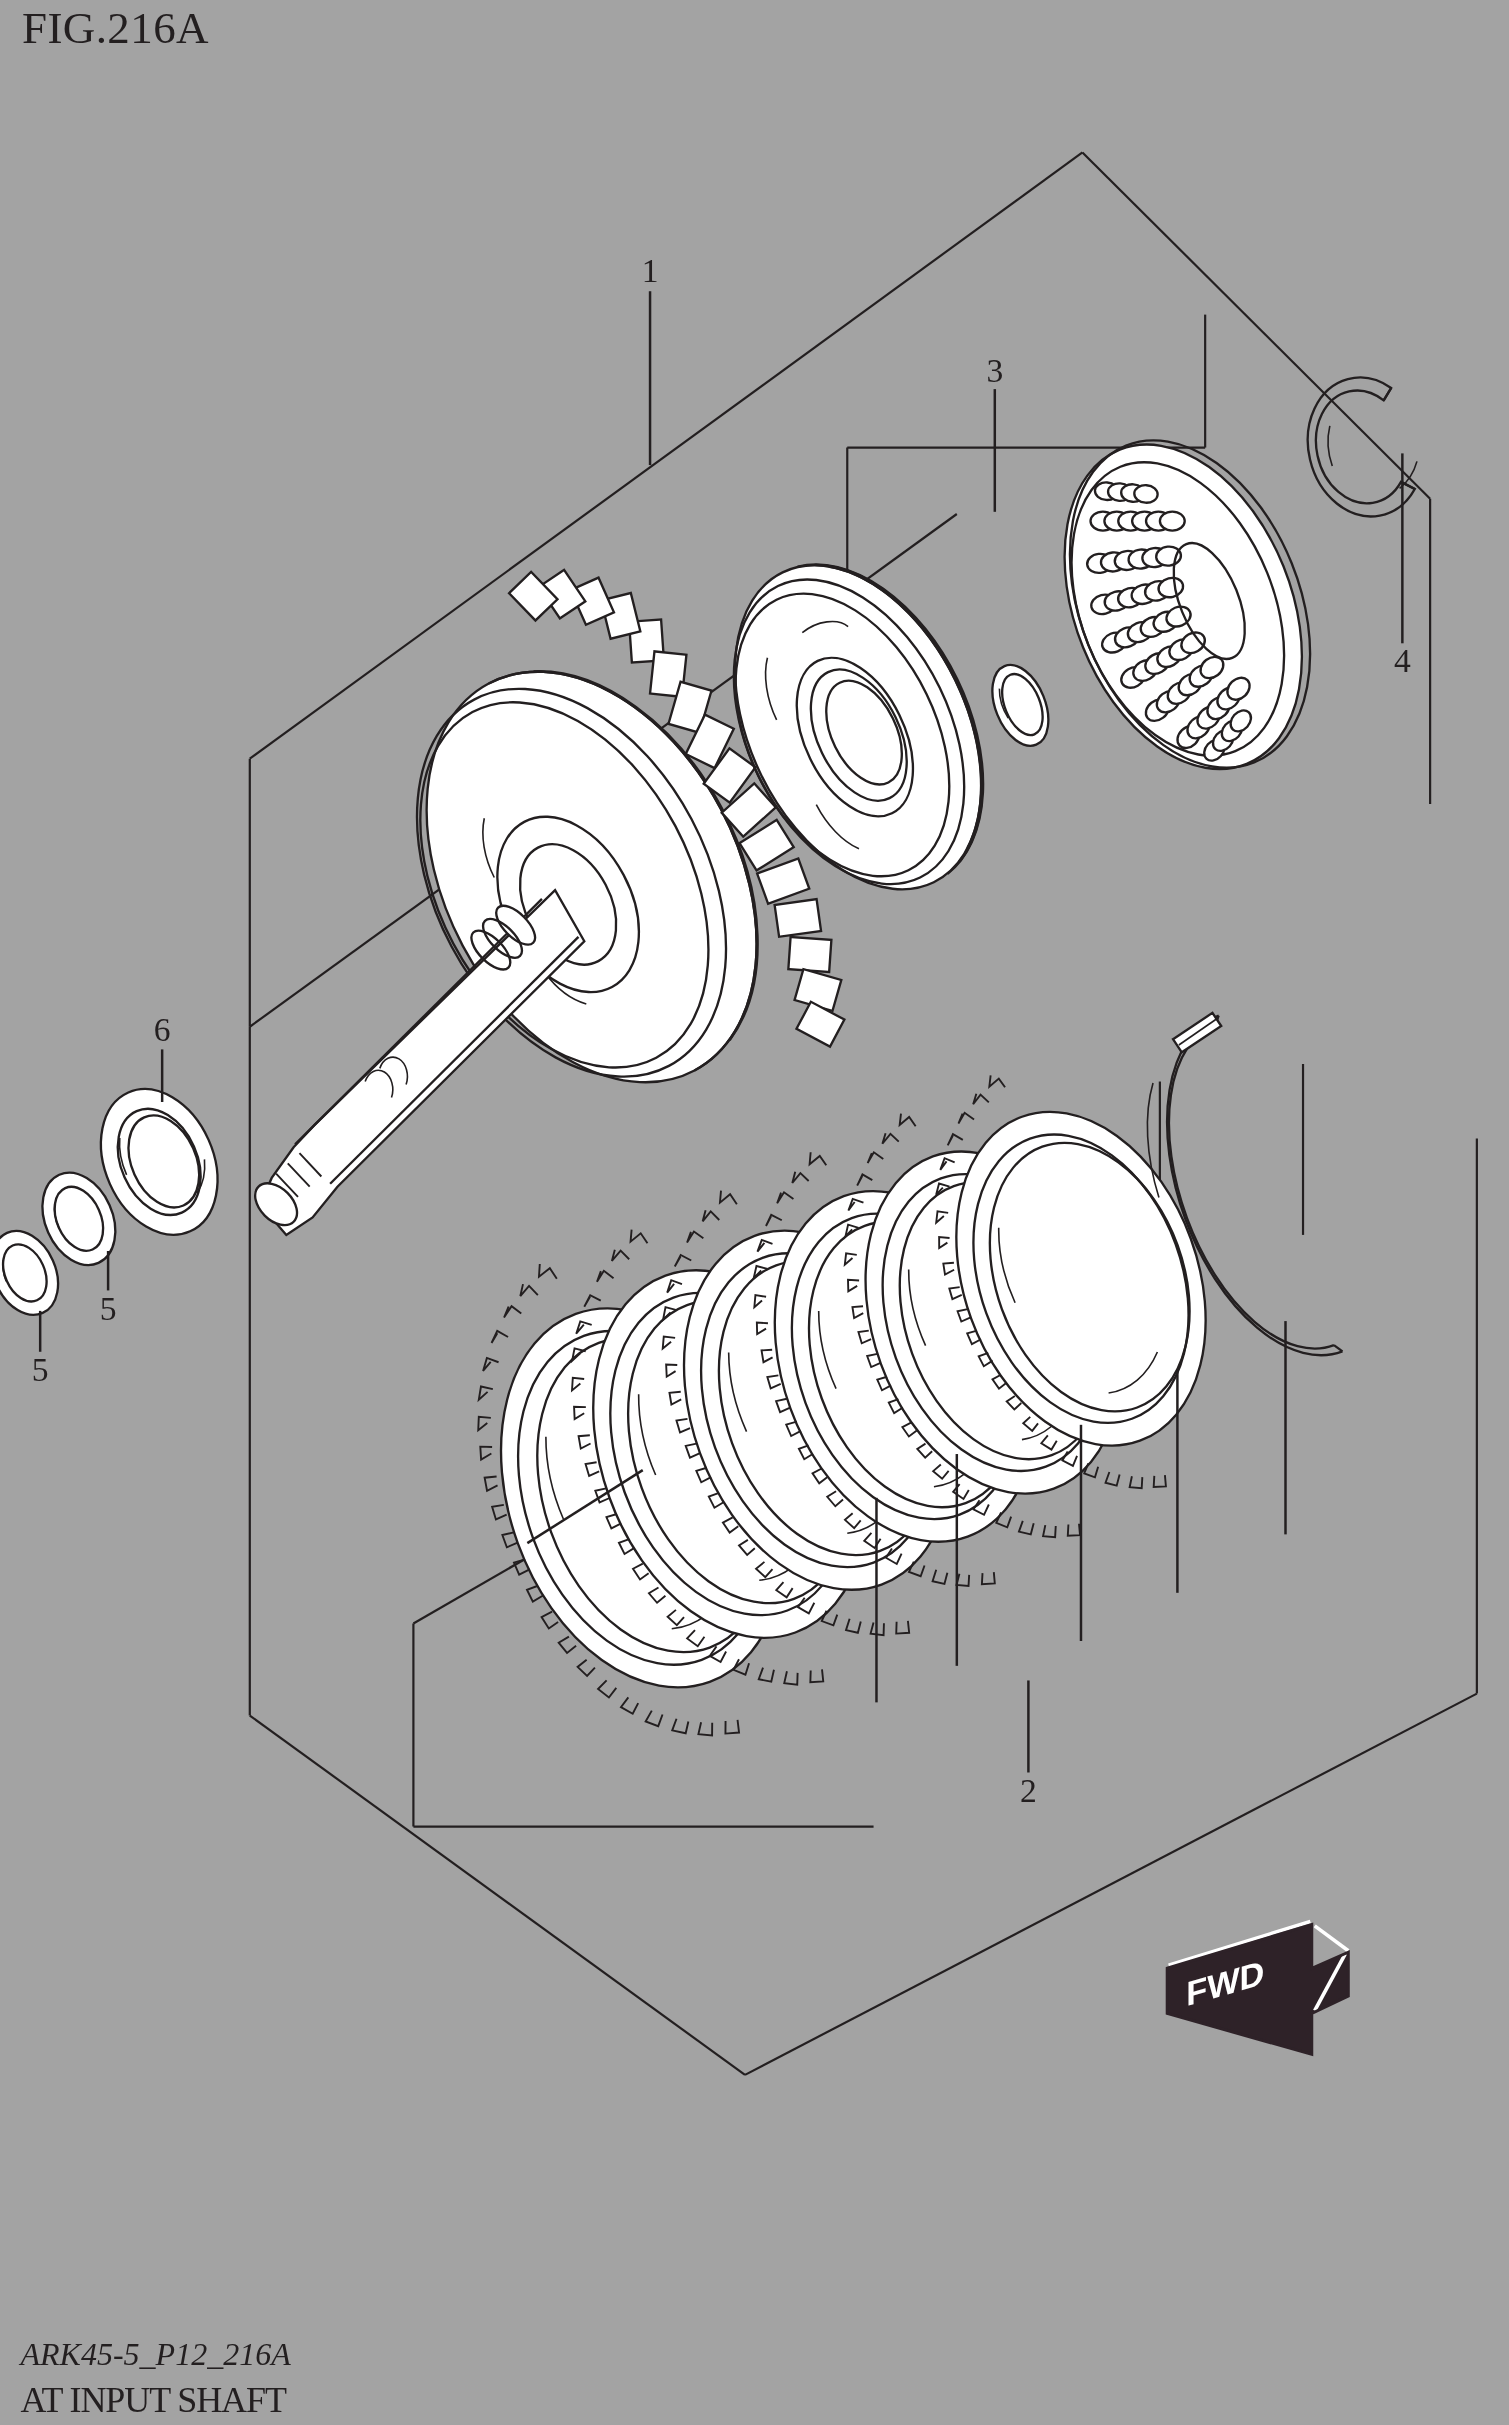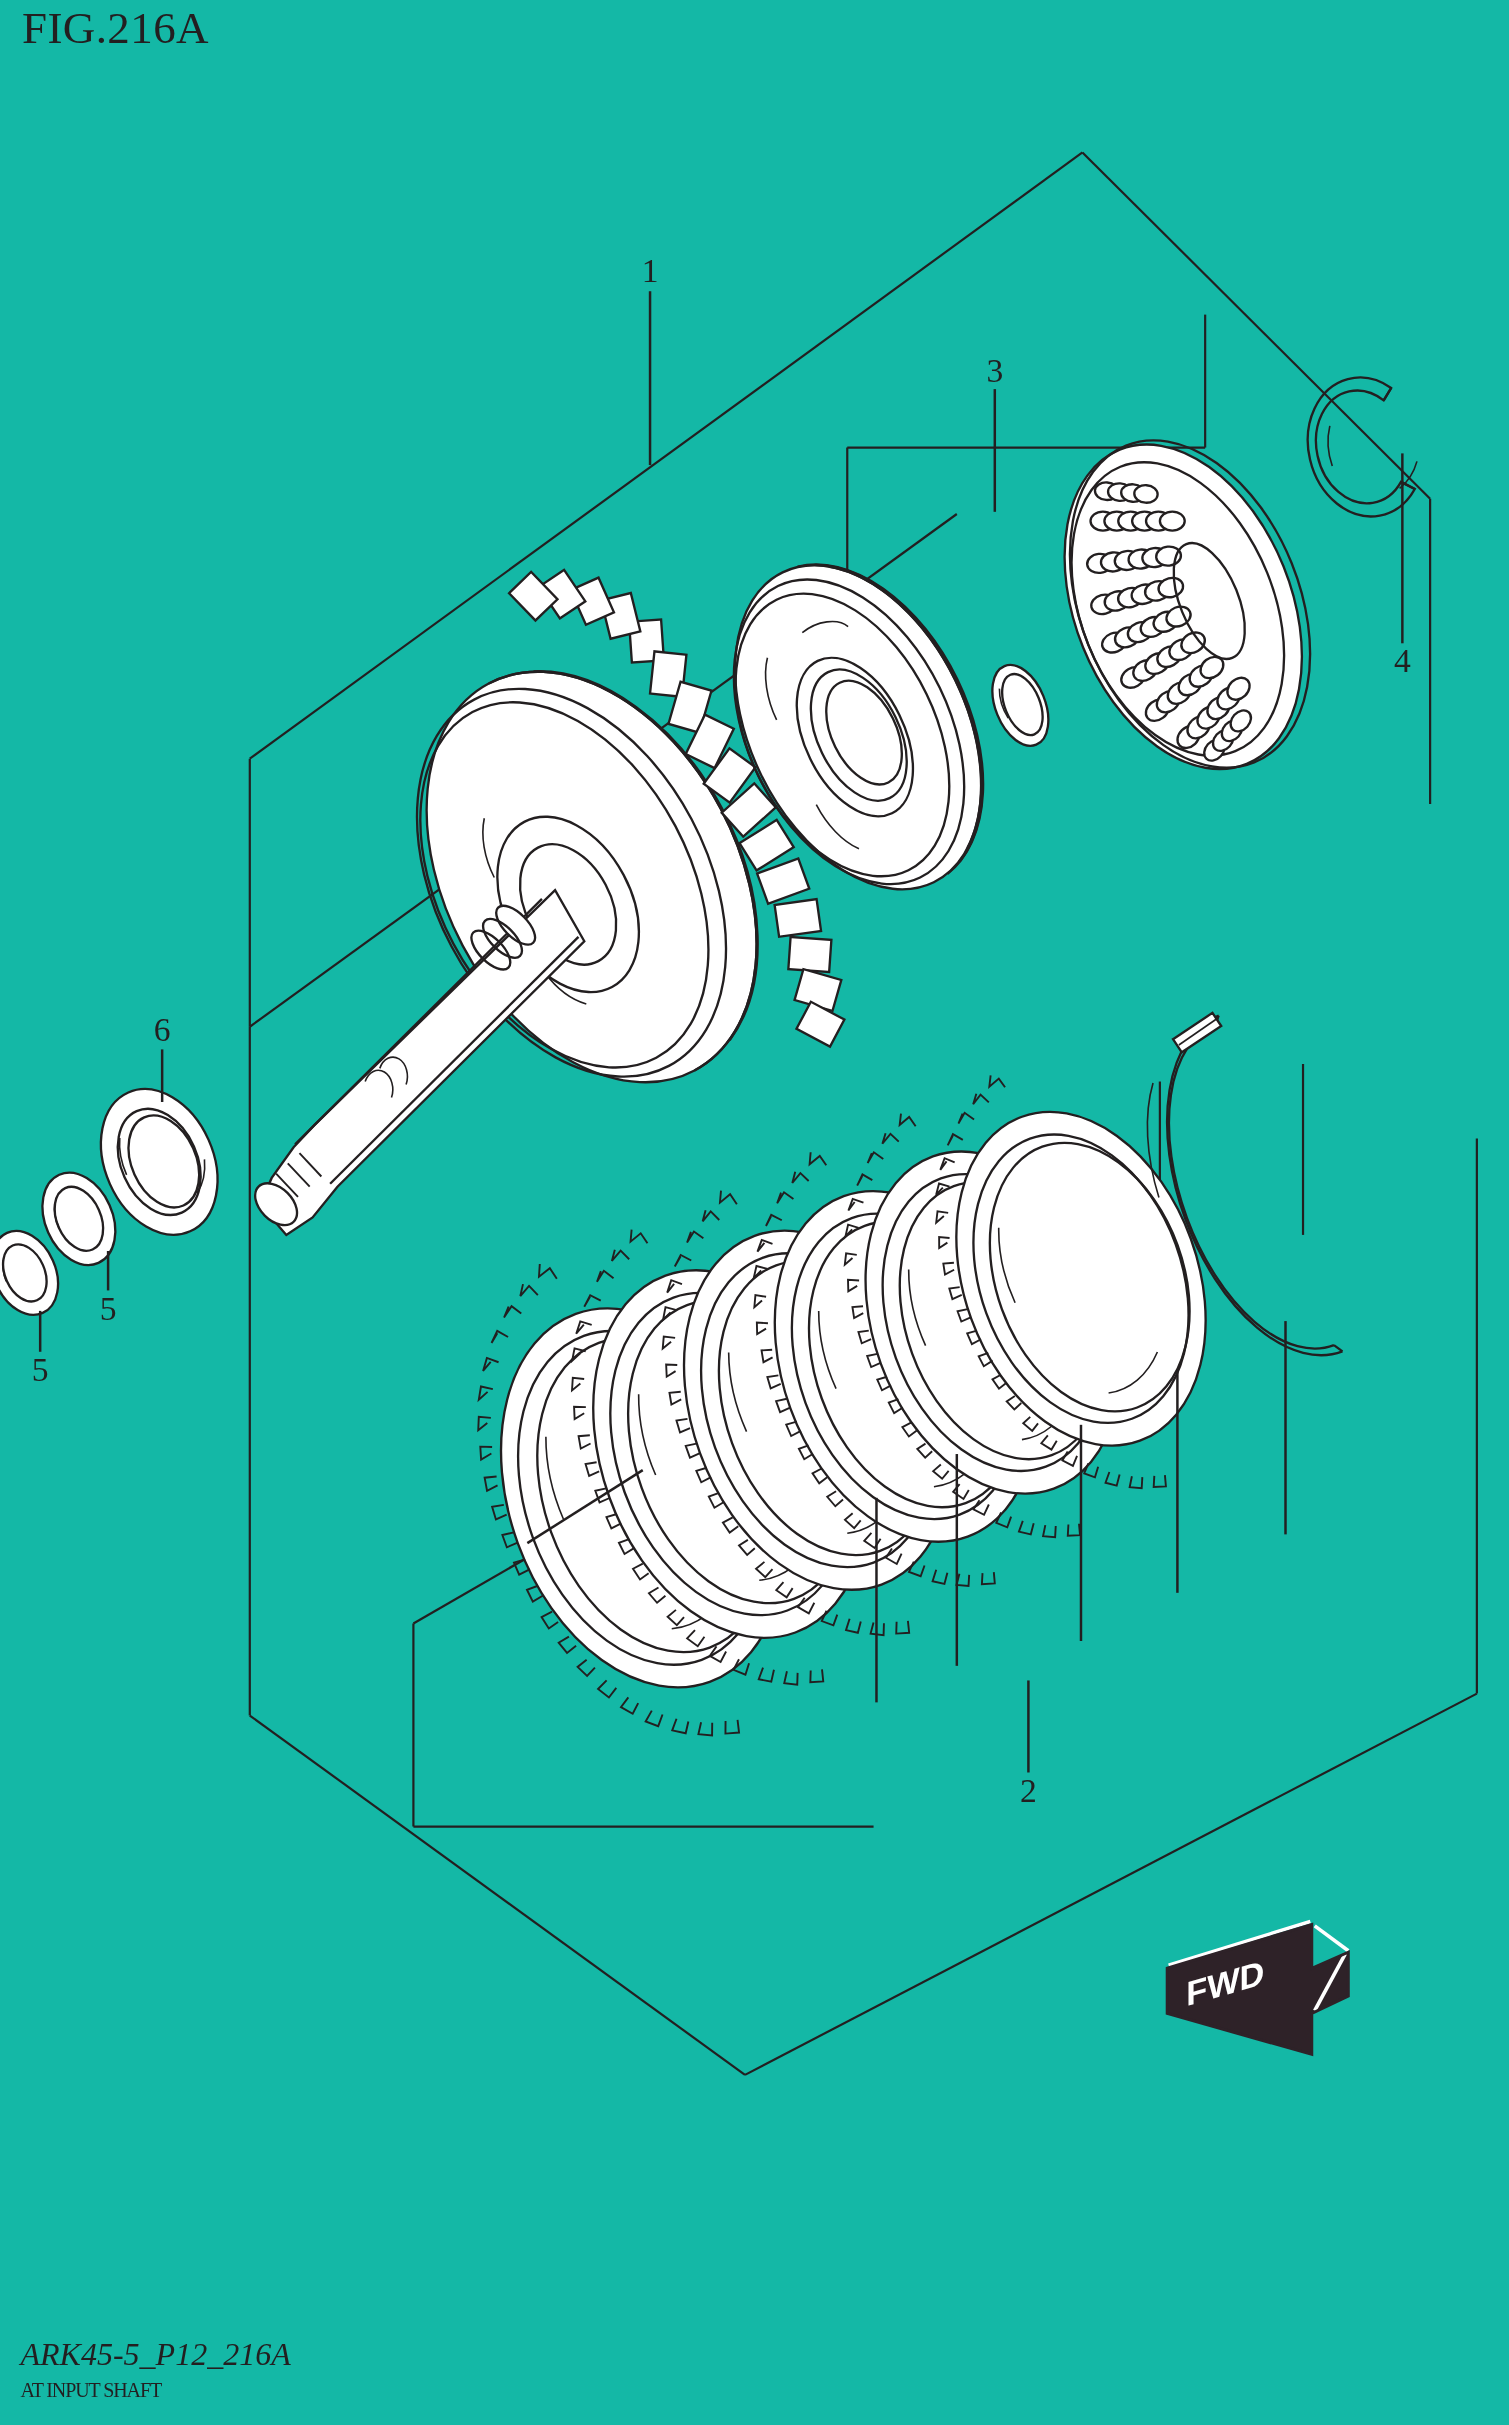--- a/index.html
+++ b/index.html
@@ -11,21 +11,21 @@
     width: 1509px;
     height: 2426px;
     position: relative;
     font-family: "Liberation Serif", serif;
     color: #231f20;
     overflow: hidden;
   }
   #page {
     position: absolute;
     inset: 0;
-    background: #14b8a6;
+    background: #a3a3a3;
     padding-left: 28px;
   }
   .fig-title {
     position: absolute;
     left: 22px;
     top: 5.8px;
     font-family: "Liberation Serif", serif;
     font-size: 45px;
     line-height: 1.0;
     letter-spacing: 0.4px;
@@ -41,21 +41,21 @@
     letter-spacing: 0px;
     color: #231f20;
     white-space: nowrap;
     font-style: italic;
   }
   .footer-name {
     position: absolute;
     left: 20.5px;
     top: 2379px;
     font-family: "Liberation Serif", serif;
-    font-size: 20px;
+    font-size: 36px;
     letter-spacing: -1.1px;
     color: #231f20;
     white-space: nowrap;
   }
   svg.drawing {
     position: absolute;
     left: 0;
     top: 0;
     width: 1509px;
     height: 2426px;

